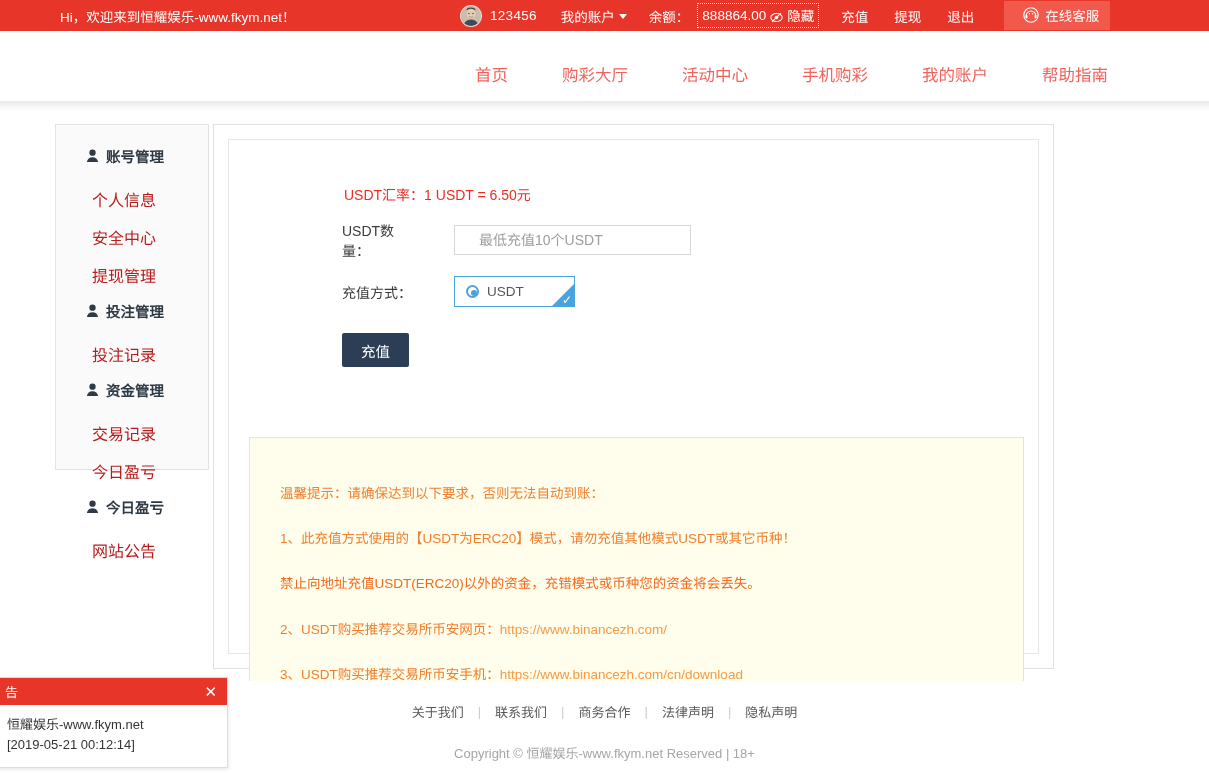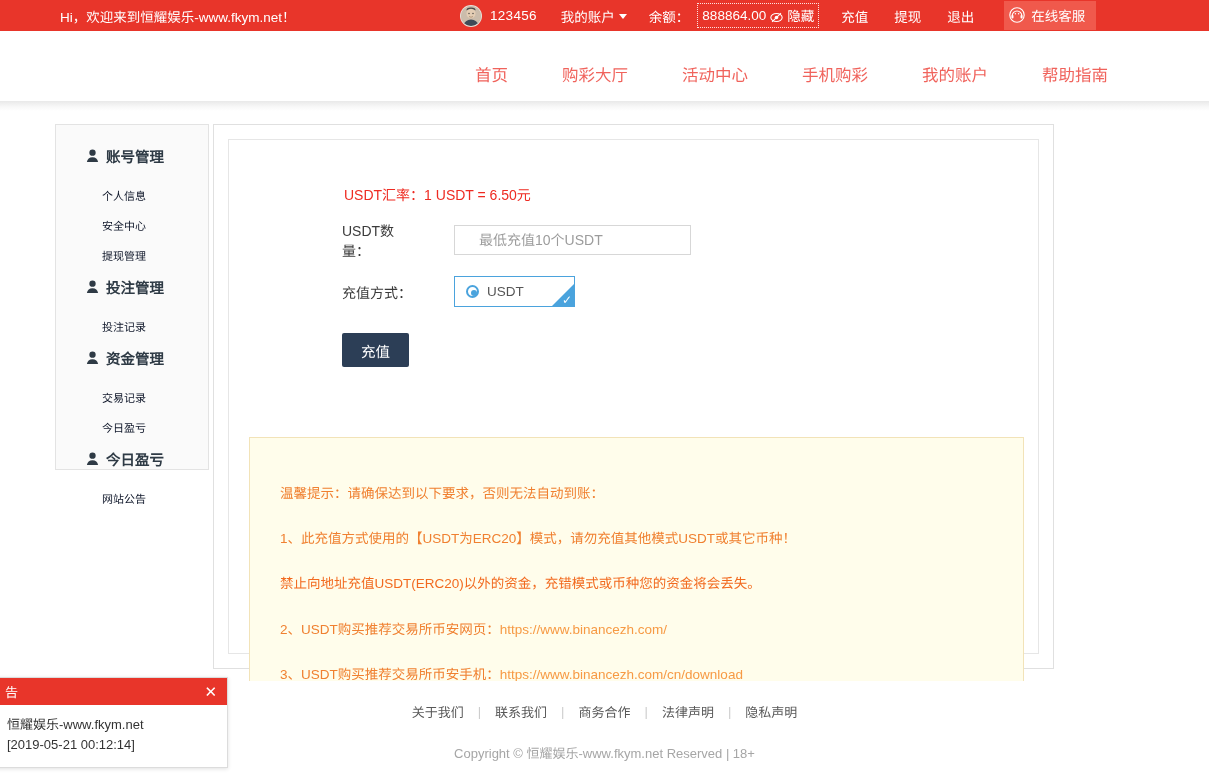--- a/index.html
+++ b/index.html
@@ -88,21 +88,21 @@
   .hide-text { font-size: 13.5px; }
   .topbar-link {
     font-size: 13.5px;
     margin-right: 26px;
     cursor: pointer;
     color: #fff;
     text-decoration: none;
   }
   .kefu-btn {
     background: #f0594c;
-    padding: 4px 11px 5px 5px;
+    padding: 4px 11px 5px 19px;
     display: flex;
     align-items: center;
     gap: 6px;
     font-size: 13.5px;
     cursor: pointer;
     margin-left: 4px;
   }
   .headset-icon { width: 16px; height: 16px; display: block; }
 
   
@@ -166,22 +166,22 @@
     padding: 6px 0 6px 30px;
     font-size: 14.5px;
     color: #2e3a45;
     font-weight: bold;
     cursor: pointer;
   }
   .person-icon { width: 13px; height: 14px; display: block; flex: 0 0 auto; }
   .menu-sub {
     padding: 7px 0 7px 0;
     text-align: center;
-    font-size: 11px;
-    color: #0f172a;
+    font-size: 16px;
+    color: #b91c1c;
     cursor: pointer;
     padding-right: 16px;
   }
   .menu-gap { height: 8px; }
 
   
   .content-outer {
     position: absolute;
     left: 213px;
     top: 13px;

